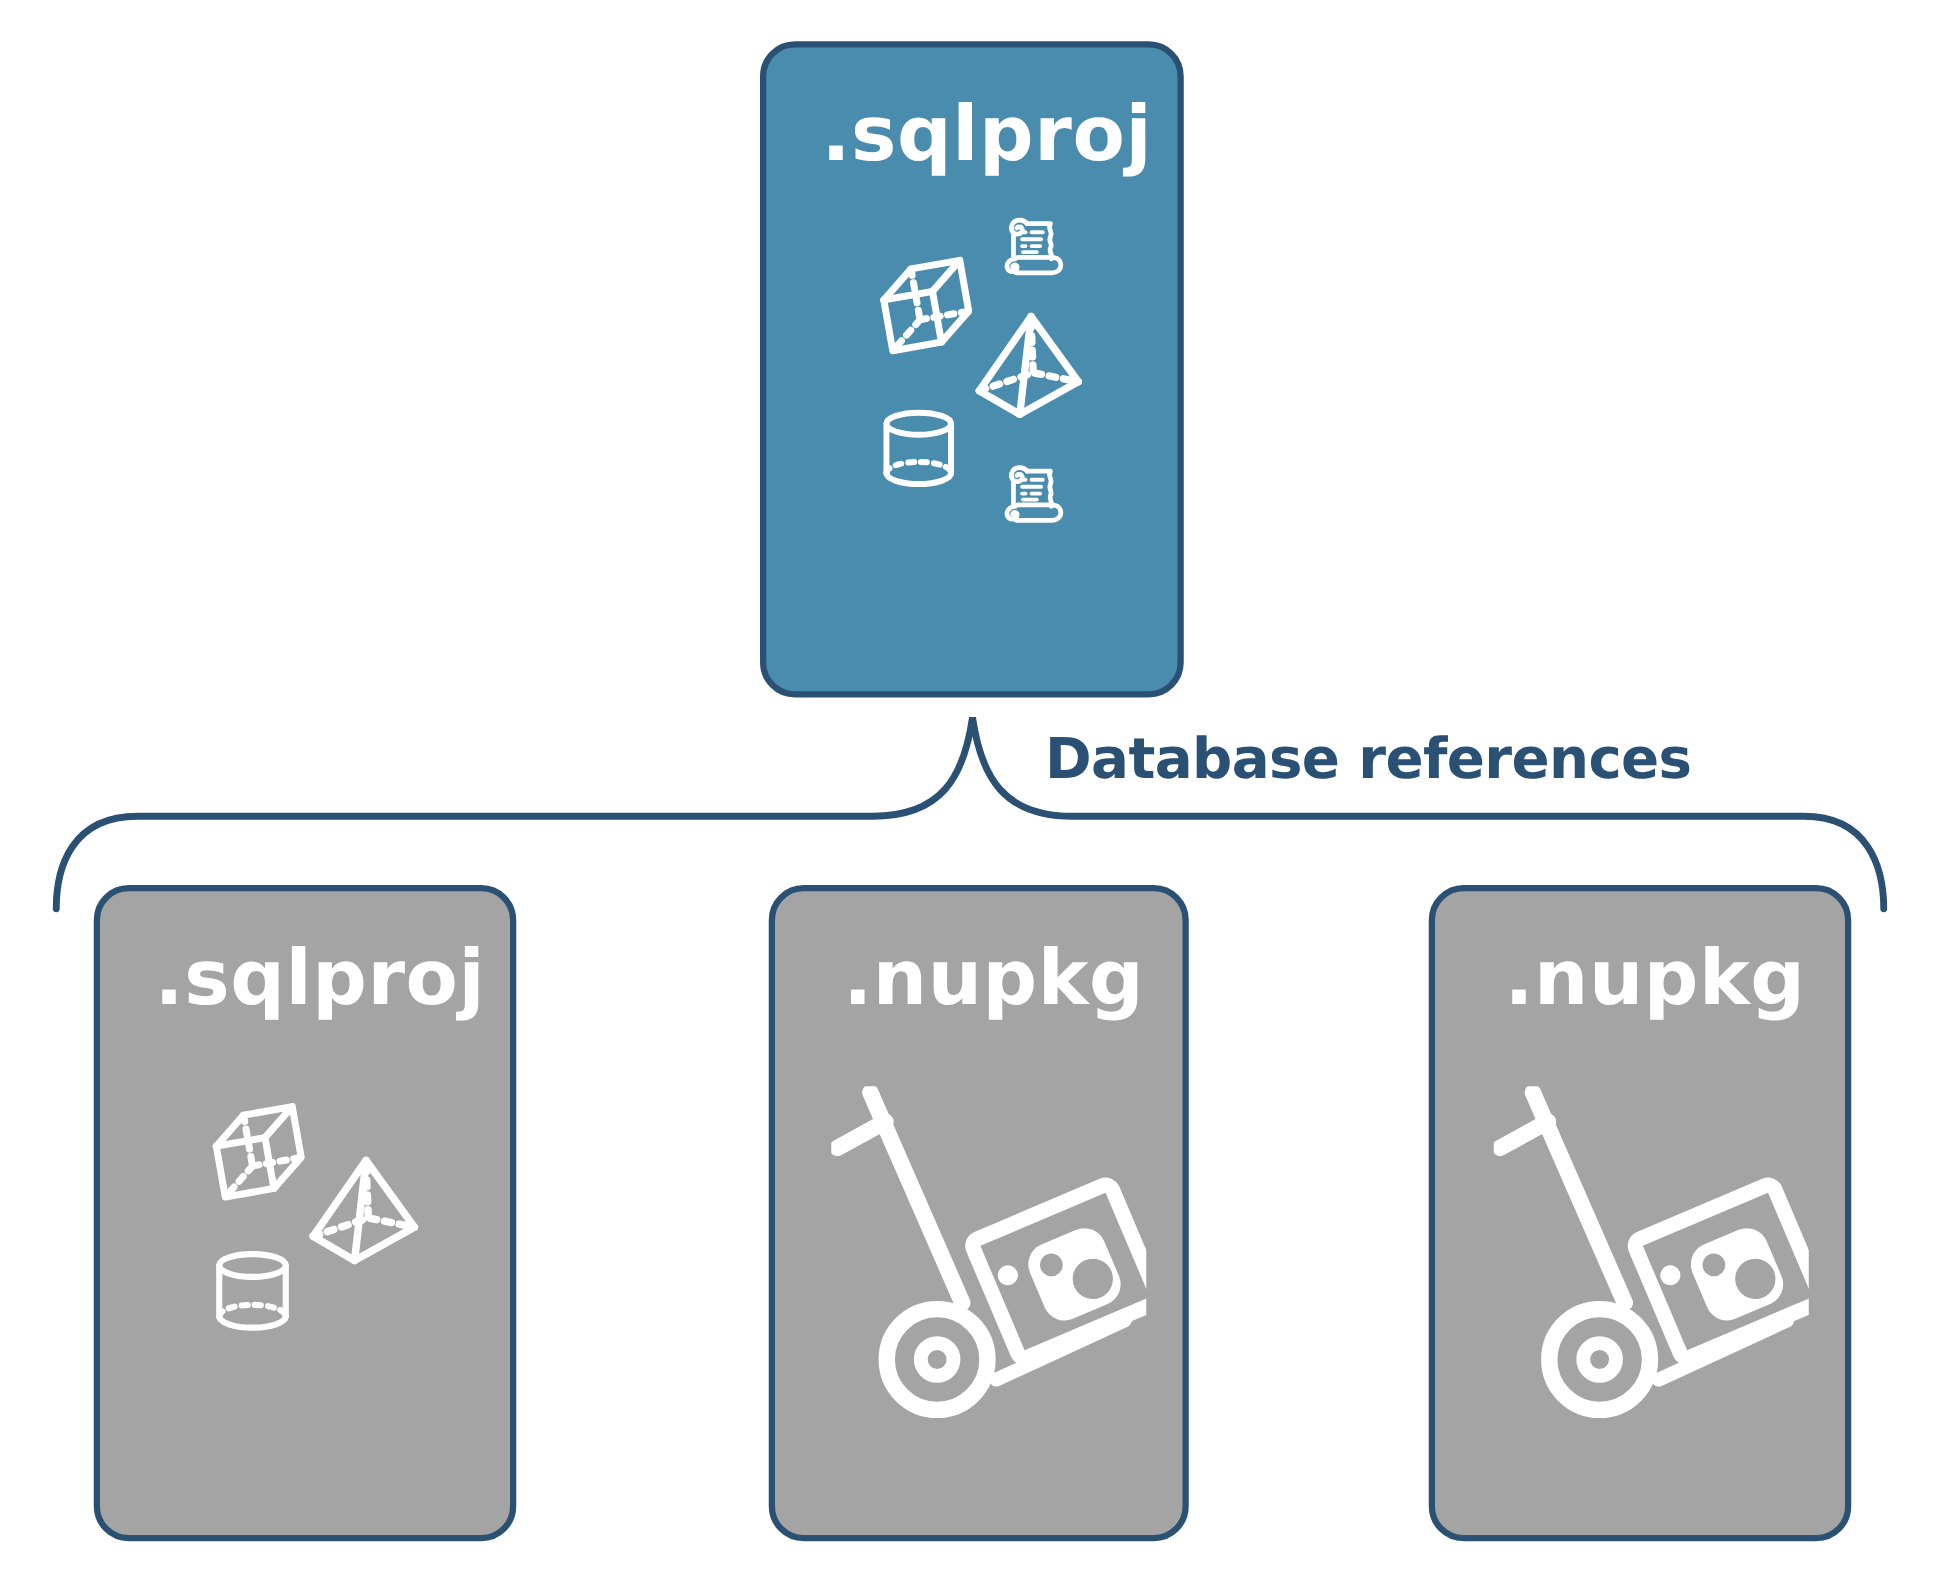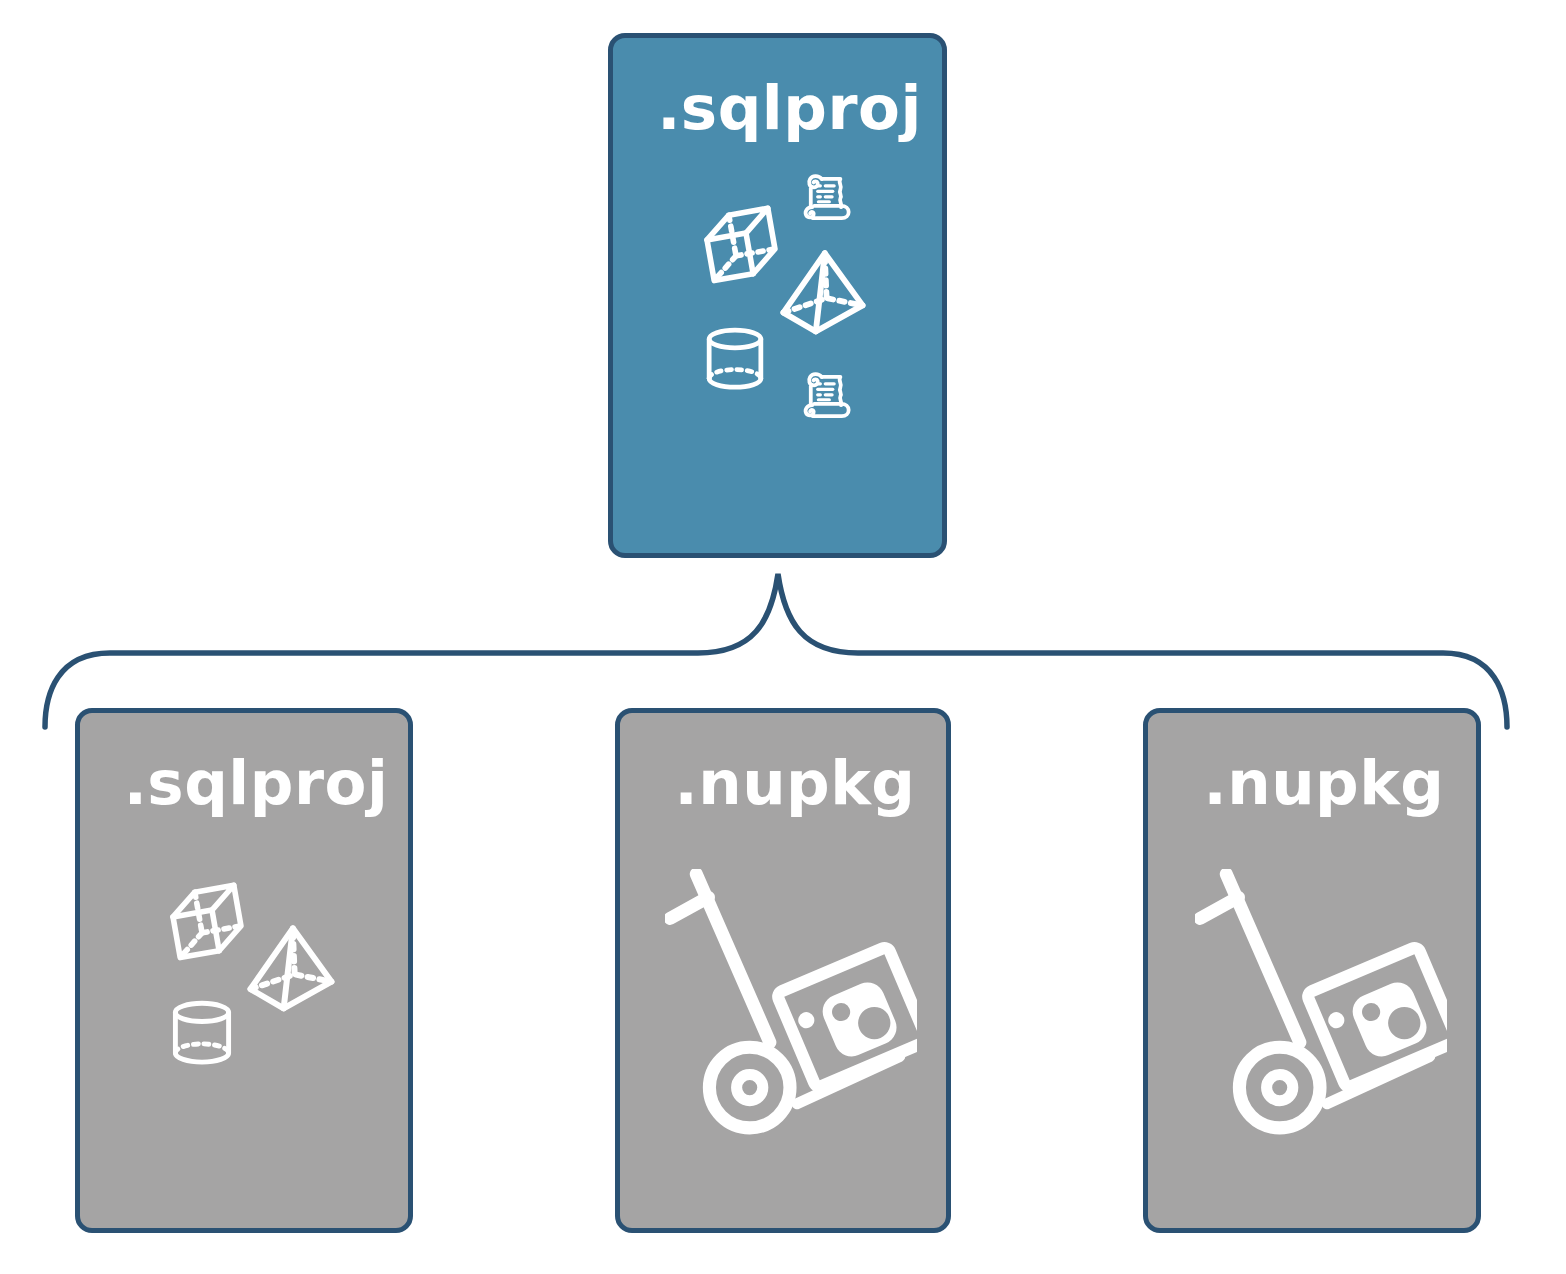--- a/index.html
+++ b/index.html
@@ -8,21 +8,21 @@
     --gray:#A5A4A4;
     --white:#FFFFFF;
   }
   html,body{margin:0;padding:0;background:#fff;}
   .canvas{
     position:relative;width:1566px;height:1274px;background:#fff;overflow:hidden;
     font-family:"DejaVu Sans","Liberation Sans",sans-serif;
   }
   .node{
     position:absolute;box-sizing:border-box;
-    border:5px solid var(--ink);border-radius:17px;padding-left:24px;
+    border:5px solid var(--ink);border-radius:28px;padding-left:24px;
   }
   .node-root{left:608px;top:33px;width:339px;height:525px;background:var(--teal);}
   .node-c1{left:75px;top:708px;width:338px;height:525px;background:var(--gray);}
   .node-c2{left:615px;top:708px;width:336px;height:525px;background:var(--gray);}
   .node-c3{left:1143px;top:708px;width:338px;height:525px;background:var(--gray);}
   .node-title{
     margin-top:34px;text-align:center;
     font-size:61px;font-weight:bold;color:var(--white);letter-spacing:0.5px;
   }
   .icon{position:absolute;overflow:visible;}
@@ -109,20 +109,21 @@
   </defs>
 </svg>
 
 <div class="canvas">
 
   <svg class="brace-svg" width="1566" height="1274" viewBox="0 0 1566 1274">
     <path d="M45,727 C45,693 58,653 110,653 L698,653 C753,653 771,622 778,574
              C785,622 803,653 858,653 L1443,653 C1494,653 1507,693 1507,727" fill="none" stroke="#2A5173" stroke-width="5.5" stroke-linecap="round"></path>
   </svg>
 
+  <div class="connector-label">Database references</div>
 
   <div class="node node-root">
     <div class="node-title">.sqlproj</div>
     <svg class="icon" style="left:82px;top:160px;width:92px;height:86px">
         <use href="#icon-cube"></use>
       </svg>
     <svg class="icon" style="left:184px;top:132px;width:62px;height:62px">
         <use href="#icon-scroll"></use>
       </svg>
     <svg class="icon" style="left:158px;top:208px;width:104px;height:90px">

